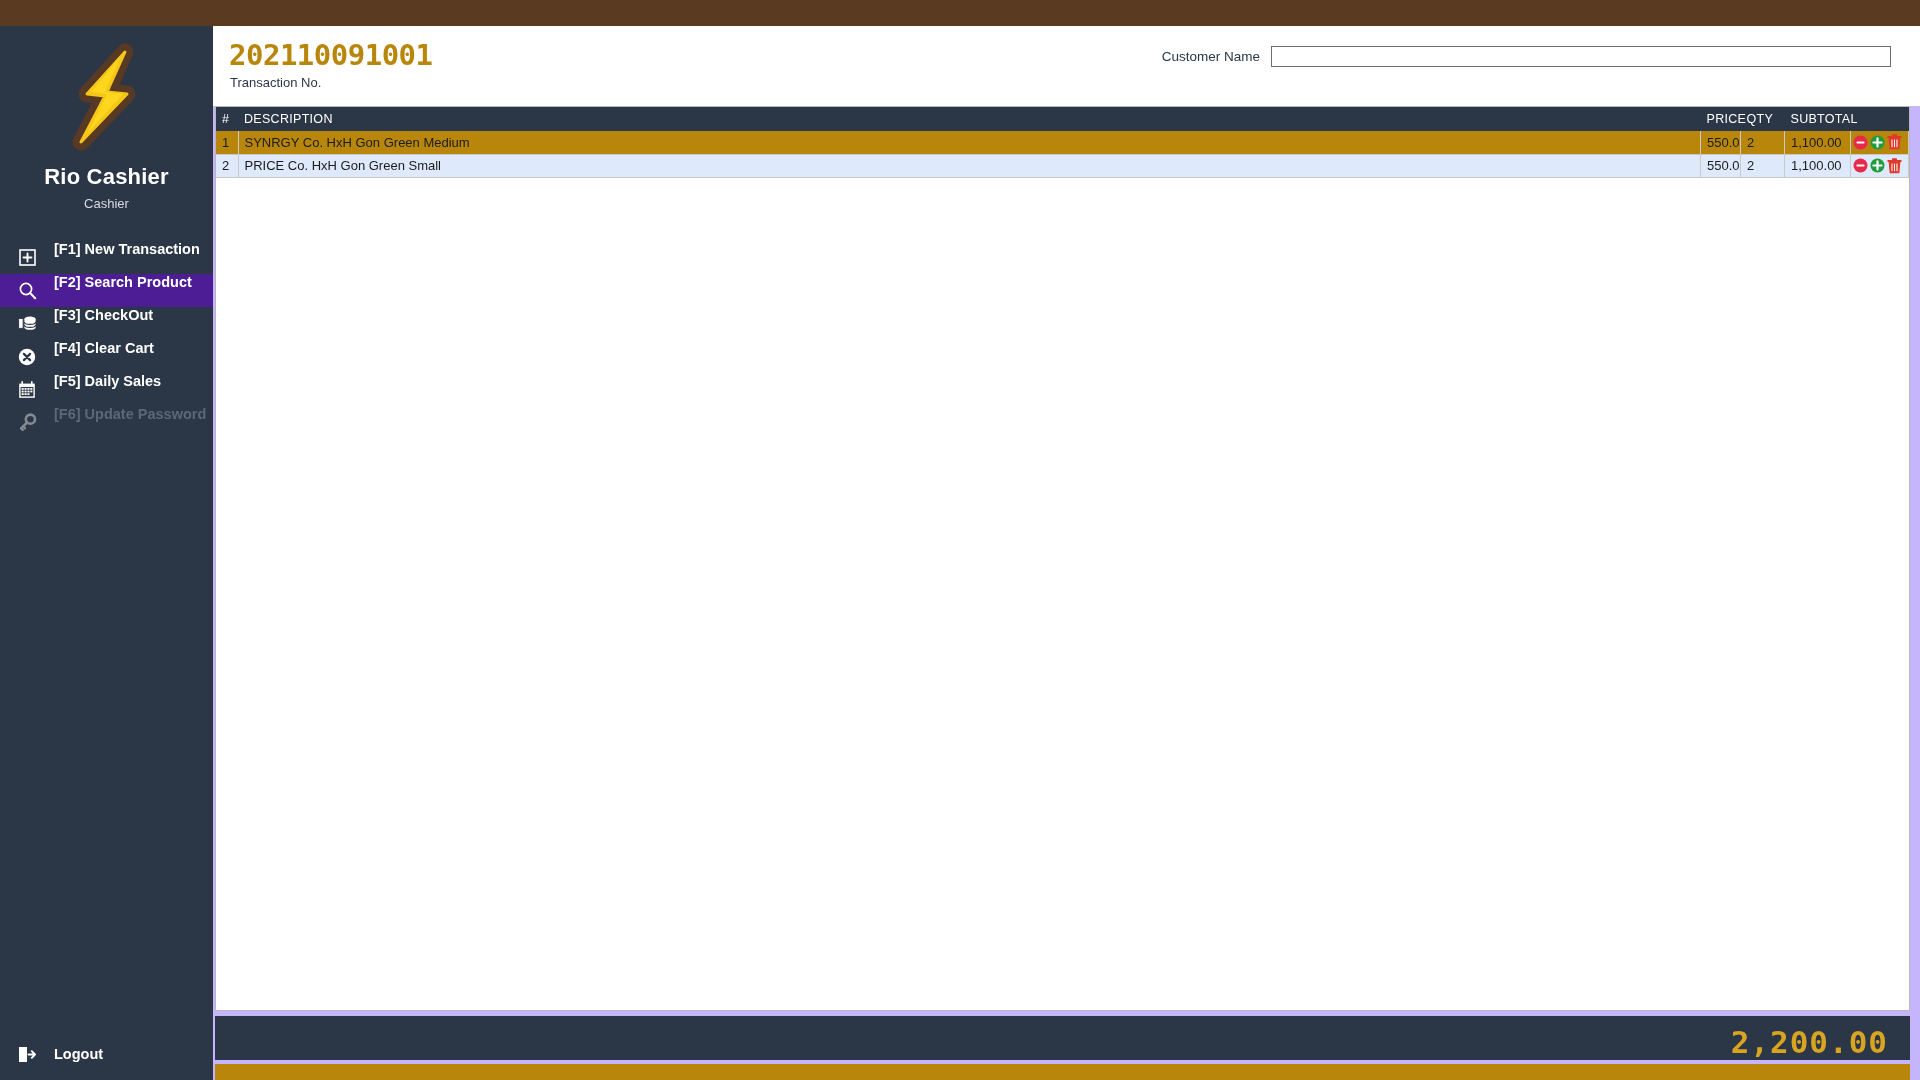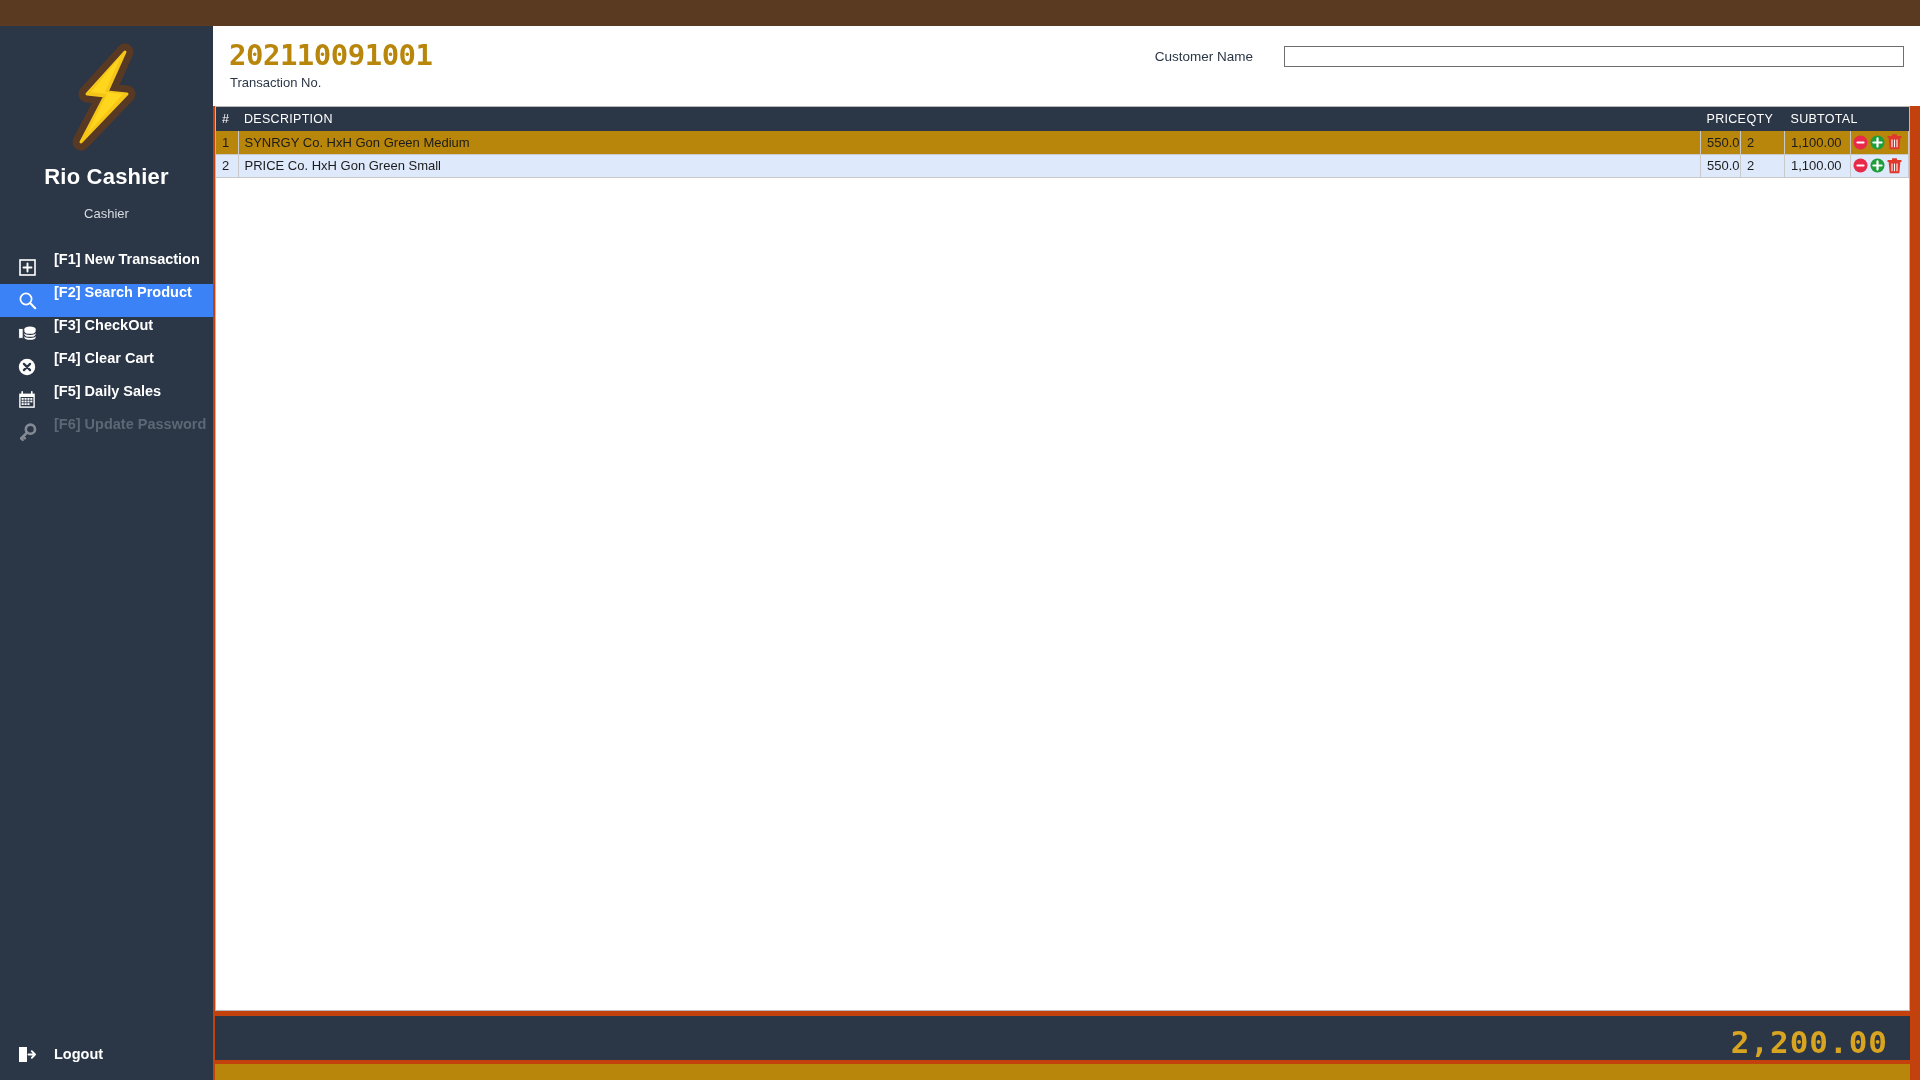--- a/index.html
+++ b/index.html
@@ -25,29 +25,29 @@
     width:213px; height:130px; display:flex;
     align-items:center; justify-content:center; padding-top:12px;
   }
   .logo-wrap svg { display:block; }
   .user-name {
     text-align:center; color:#ffffff; font-size:22px; font-weight:bold;
     margin-top:8px; letter-spacing:0.2px;
   }
   .user-role {
     text-align:center; color:#d7dce3; font-size:13px;
-    margin-top:16px; font-weight:normal;
+    margin-top:6px; font-weight:normal;
   }
 
   .menu { margin-top:30px; }
   .menu-item {
     display:flex; height:33px;
     padding-left:10px; cursor:pointer;
   }
-  .menu-item.active { background:#3b82f6; }
+  .menu-item.active { background:#4c1d95; }
   .menu-icon {
     width:34px; min-width:34px; display:flex;
     align-items:center; justify-content:center;
   }
   .menu-label {
     color:#ffffff; font-size:14.5px; font-weight:bold;
     white-space:nowrap; padding-left:10px;
   }
   .menu-item.disabled .menu-label { color:#5d6775; }
   .menu-item.disabled .menu-icon svg { opacity:0.42; }
@@ -55,41 +55,41 @@
   .logout {
     position:absolute; left:0; bottom:10px; width:213px;
     display:flex; align-items:center; height:32px; padding-left:10px;
     cursor:pointer;
   }
   .logout .menu-label { font-size:14.5px; }
 
   
   .main {
     position:absolute; left:213px; top:26px;
-    width:1707px; height:1054px; background:#c2410c;
+    width:1707px; height:1054px; background:#c4b5fd;
   }
 
   .header {
     position:relative; height:80px; width:100%;
     background:#ffffff;
   }
   .txn-no {
     position:absolute; left:16px; top:12px;
     font-family:"DejaVu Sans Mono", monospace;
     font-size:29px; font-weight:bold; color:#b8860b;
     letter-spacing:-0.5px;
   }
   .txn-label {
     position:absolute; left:17px; top:49px;
     font-size:13px; color:#2b3646;
   }
 
   .field-row {
-    position:absolute; right:16px; display:flex;
-    align-items:center; justify-content:flex-start;gap:20px;
+    position:absolute; right:29px; display:flex;
+    align-items:center; justify-content:flex-start;
   }
   .field-row.r1 { top:20px; }
   .field-row.r2 { top:48px; }
   .field-label {
     font-size:13.5px; color:#2b3646; padding-right:11px;
     white-space:nowrap;
   }
   .field-input {
     width:620px; height:21px; background:#ffffff;
     border:1px solid #6e6e6e; outline:none;

